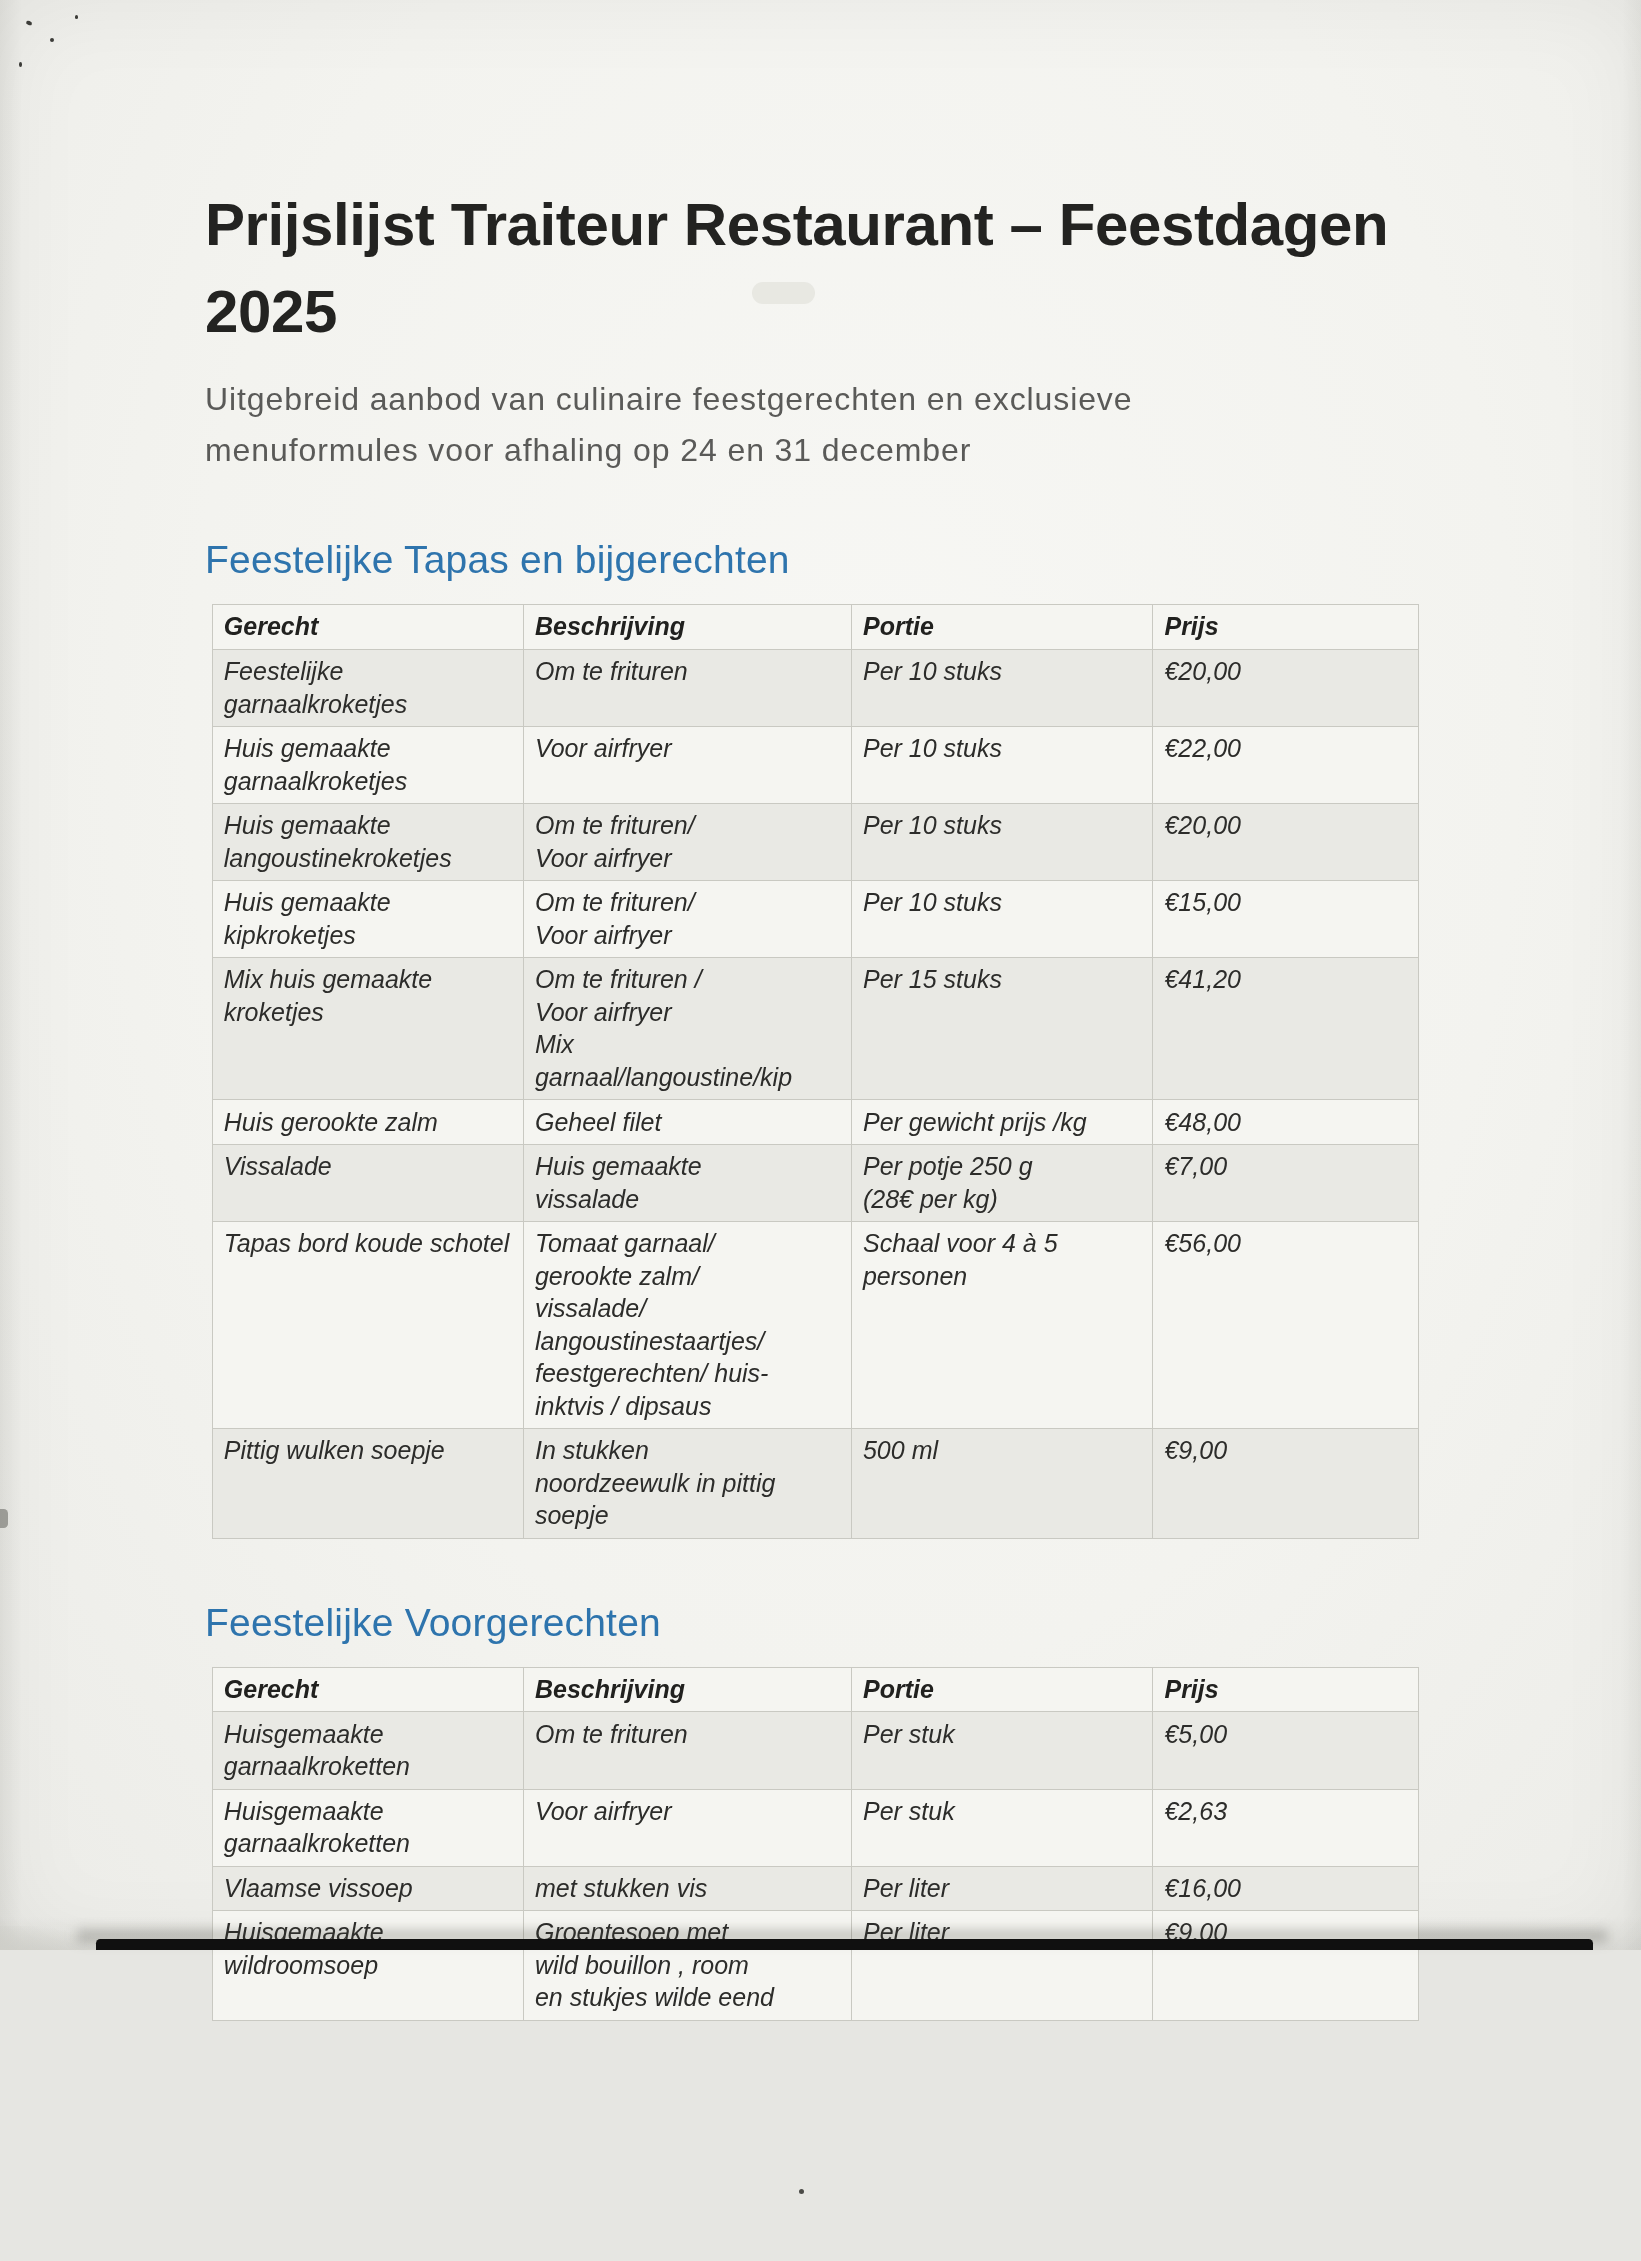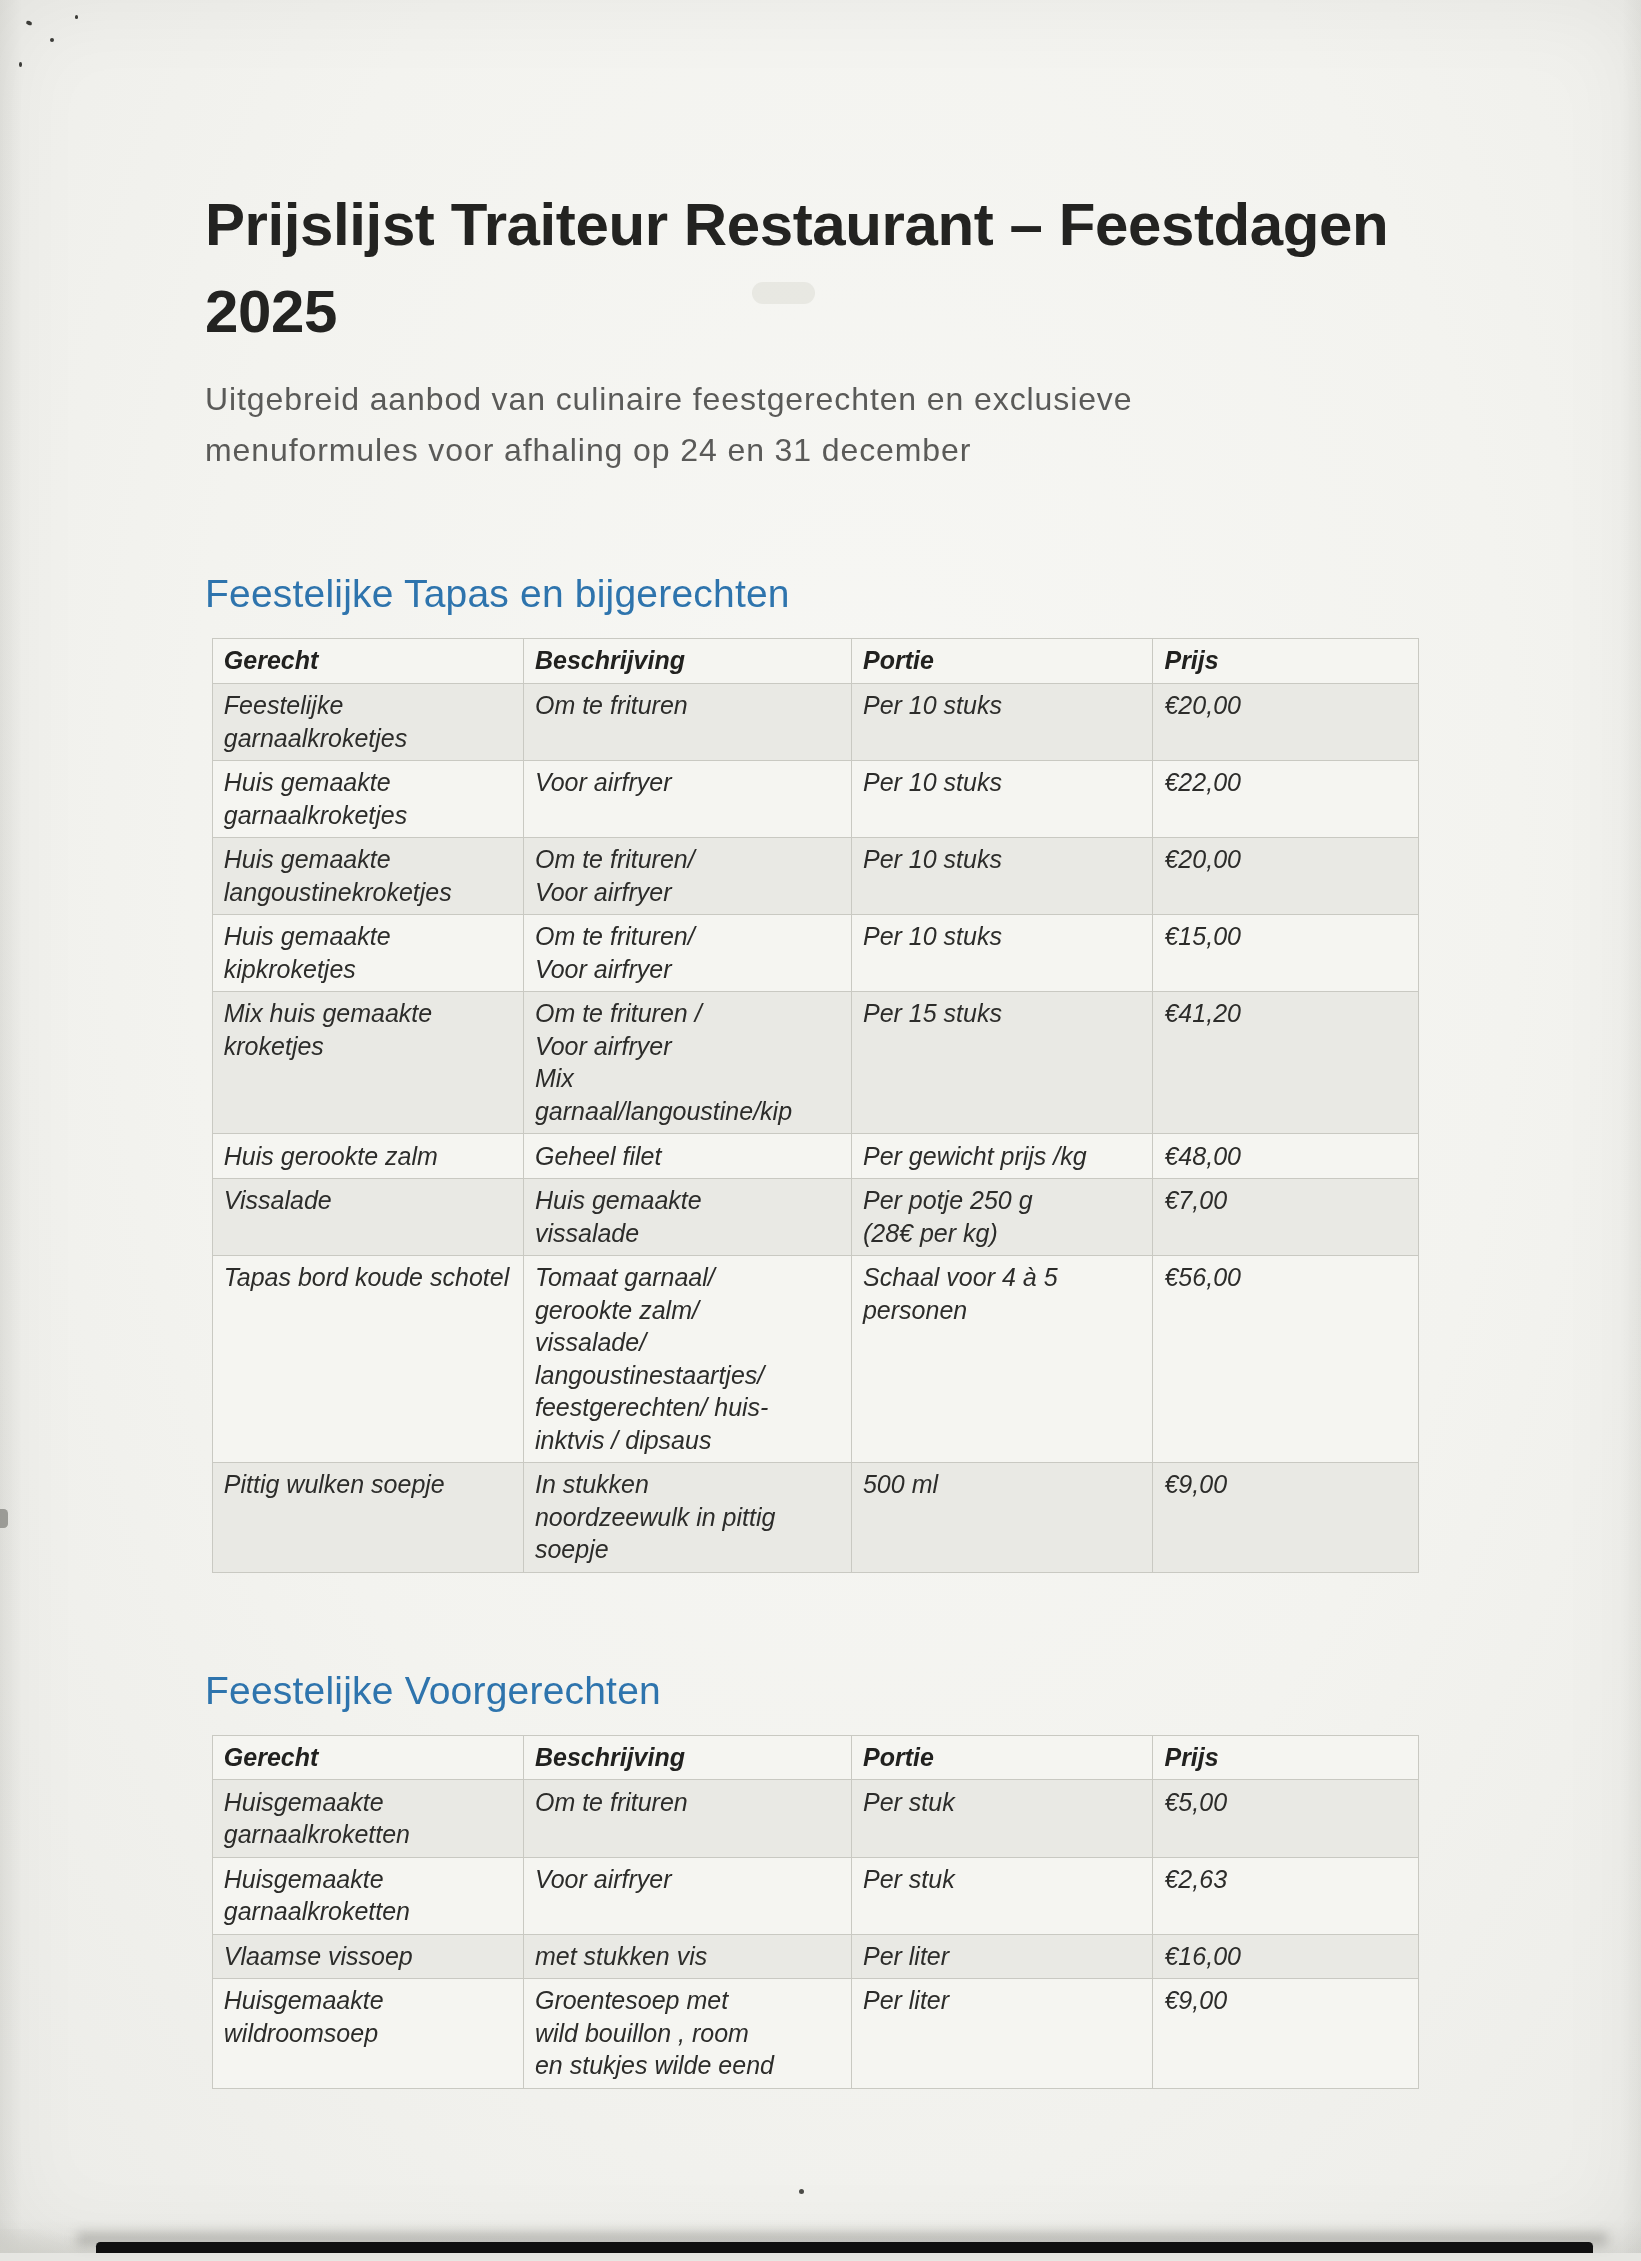--- a/index.html
+++ b/index.html
@@ -5,21 +5,21 @@
   * { box-sizing: border-box; }
   html, body { margin: 0; padding: 0; }
   body {
     width: 1641px; height: 2261px;
     overflow: hidden;
     font-family: "Liberation Sans", "DejaVu Sans", sans-serif;
     background: #e6e6e2;
   }
   .page {
     position: relative;
-    width: 1641px; height: 2253px;
+    width: 1641px; height: 1950px;
     background: radial-gradient(ellipse at 52% 38%, #f7f7f4 0%, #f3f3ef 55%, #ecece8 100%);
     box-shadow: inset 0 0 94px rgba(0,0,0,0.06);
   }
   .page::before {
     content: "";
     position: absolute; inset: 0;
     background:
       linear-gradient(to right, rgba(70,70,60,0.07), rgba(0,0,0,0) 22px),
       linear-gradient(to left, rgba(70,70,60,0.05), rgba(0,0,0,0) 19px),
       linear-gradient(to top, rgba(70,70,60,0.08), rgba(0,0,0,0) 34px);
@@ -37,21 +37,21 @@
     color: #232321;
   }
   p.doc-subtitle {
     margin: 19px 0 0 0;
     max-width: 1120px;
     font-size: 32px;
     line-height: 1.6;
     letter-spacing: 0.9px;
     color: #5a5a58;
   }
-  section.menu-section { margin-top: 96px; }
+  section.menu-section { margin-top: 62px; }
   h2.section-heading {
     margin: 0 0 22px 0;
     font-size: 39px;
     font-weight: 400;
     letter-spacing: 0.2px;
     color: #2e74ad;
   }
   table.price-table {
     width: 1207px;
     margin-left: 6.8px;

